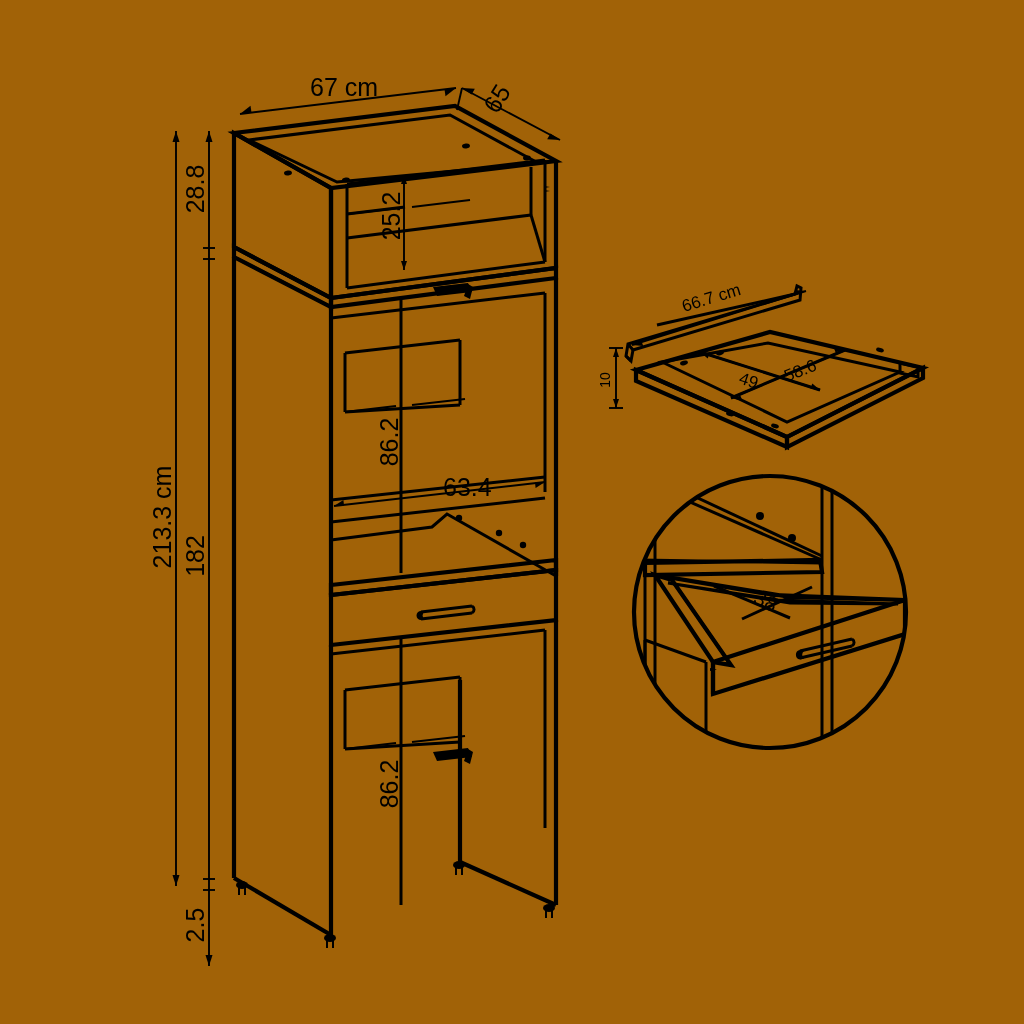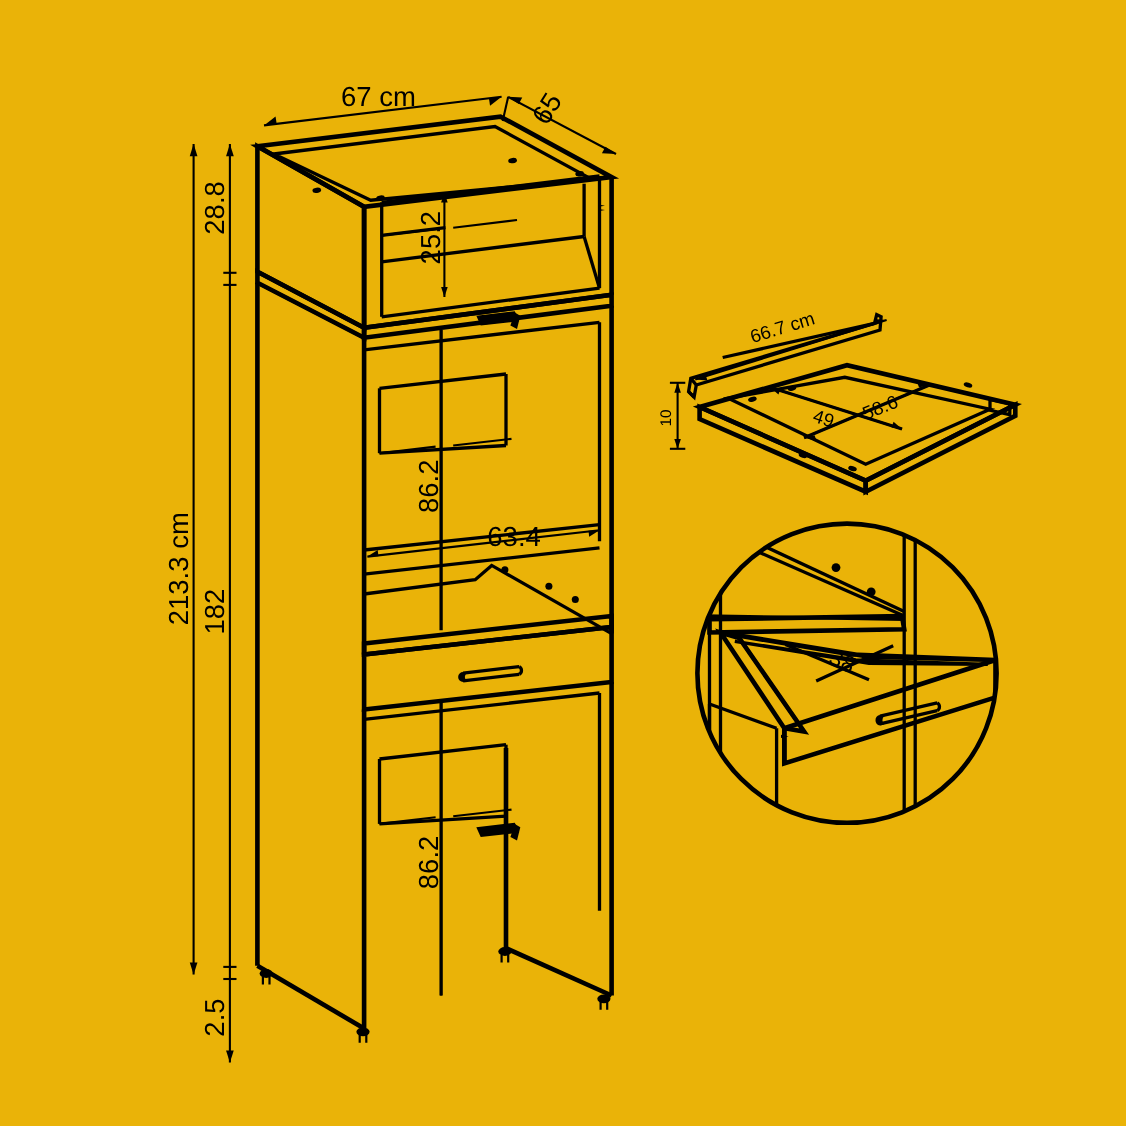--- a/index.html
+++ b/index.html
@@ -10,21 +10,21 @@
   body {
     width: 1024px;
     height: 1024px;
     font-family: "Liberation Sans", sans-serif;
     overflow: hidden;
   }
   #canvas {
     position: relative;
     width: 1024px;
     height: 1024px;
-    background: #eab308;
+    background: #a16207;
   }
   svg.drawing {
     position: absolute;
     top: 0; left: 0;
     width: 1024px;
     height: 1024px;
     display: block;
   }
   .ln      { stroke: #000000; fill: none; stroke-linecap: butt; stroke-linejoin: miter; }
   .thick   { stroke-width: 4.2; }

